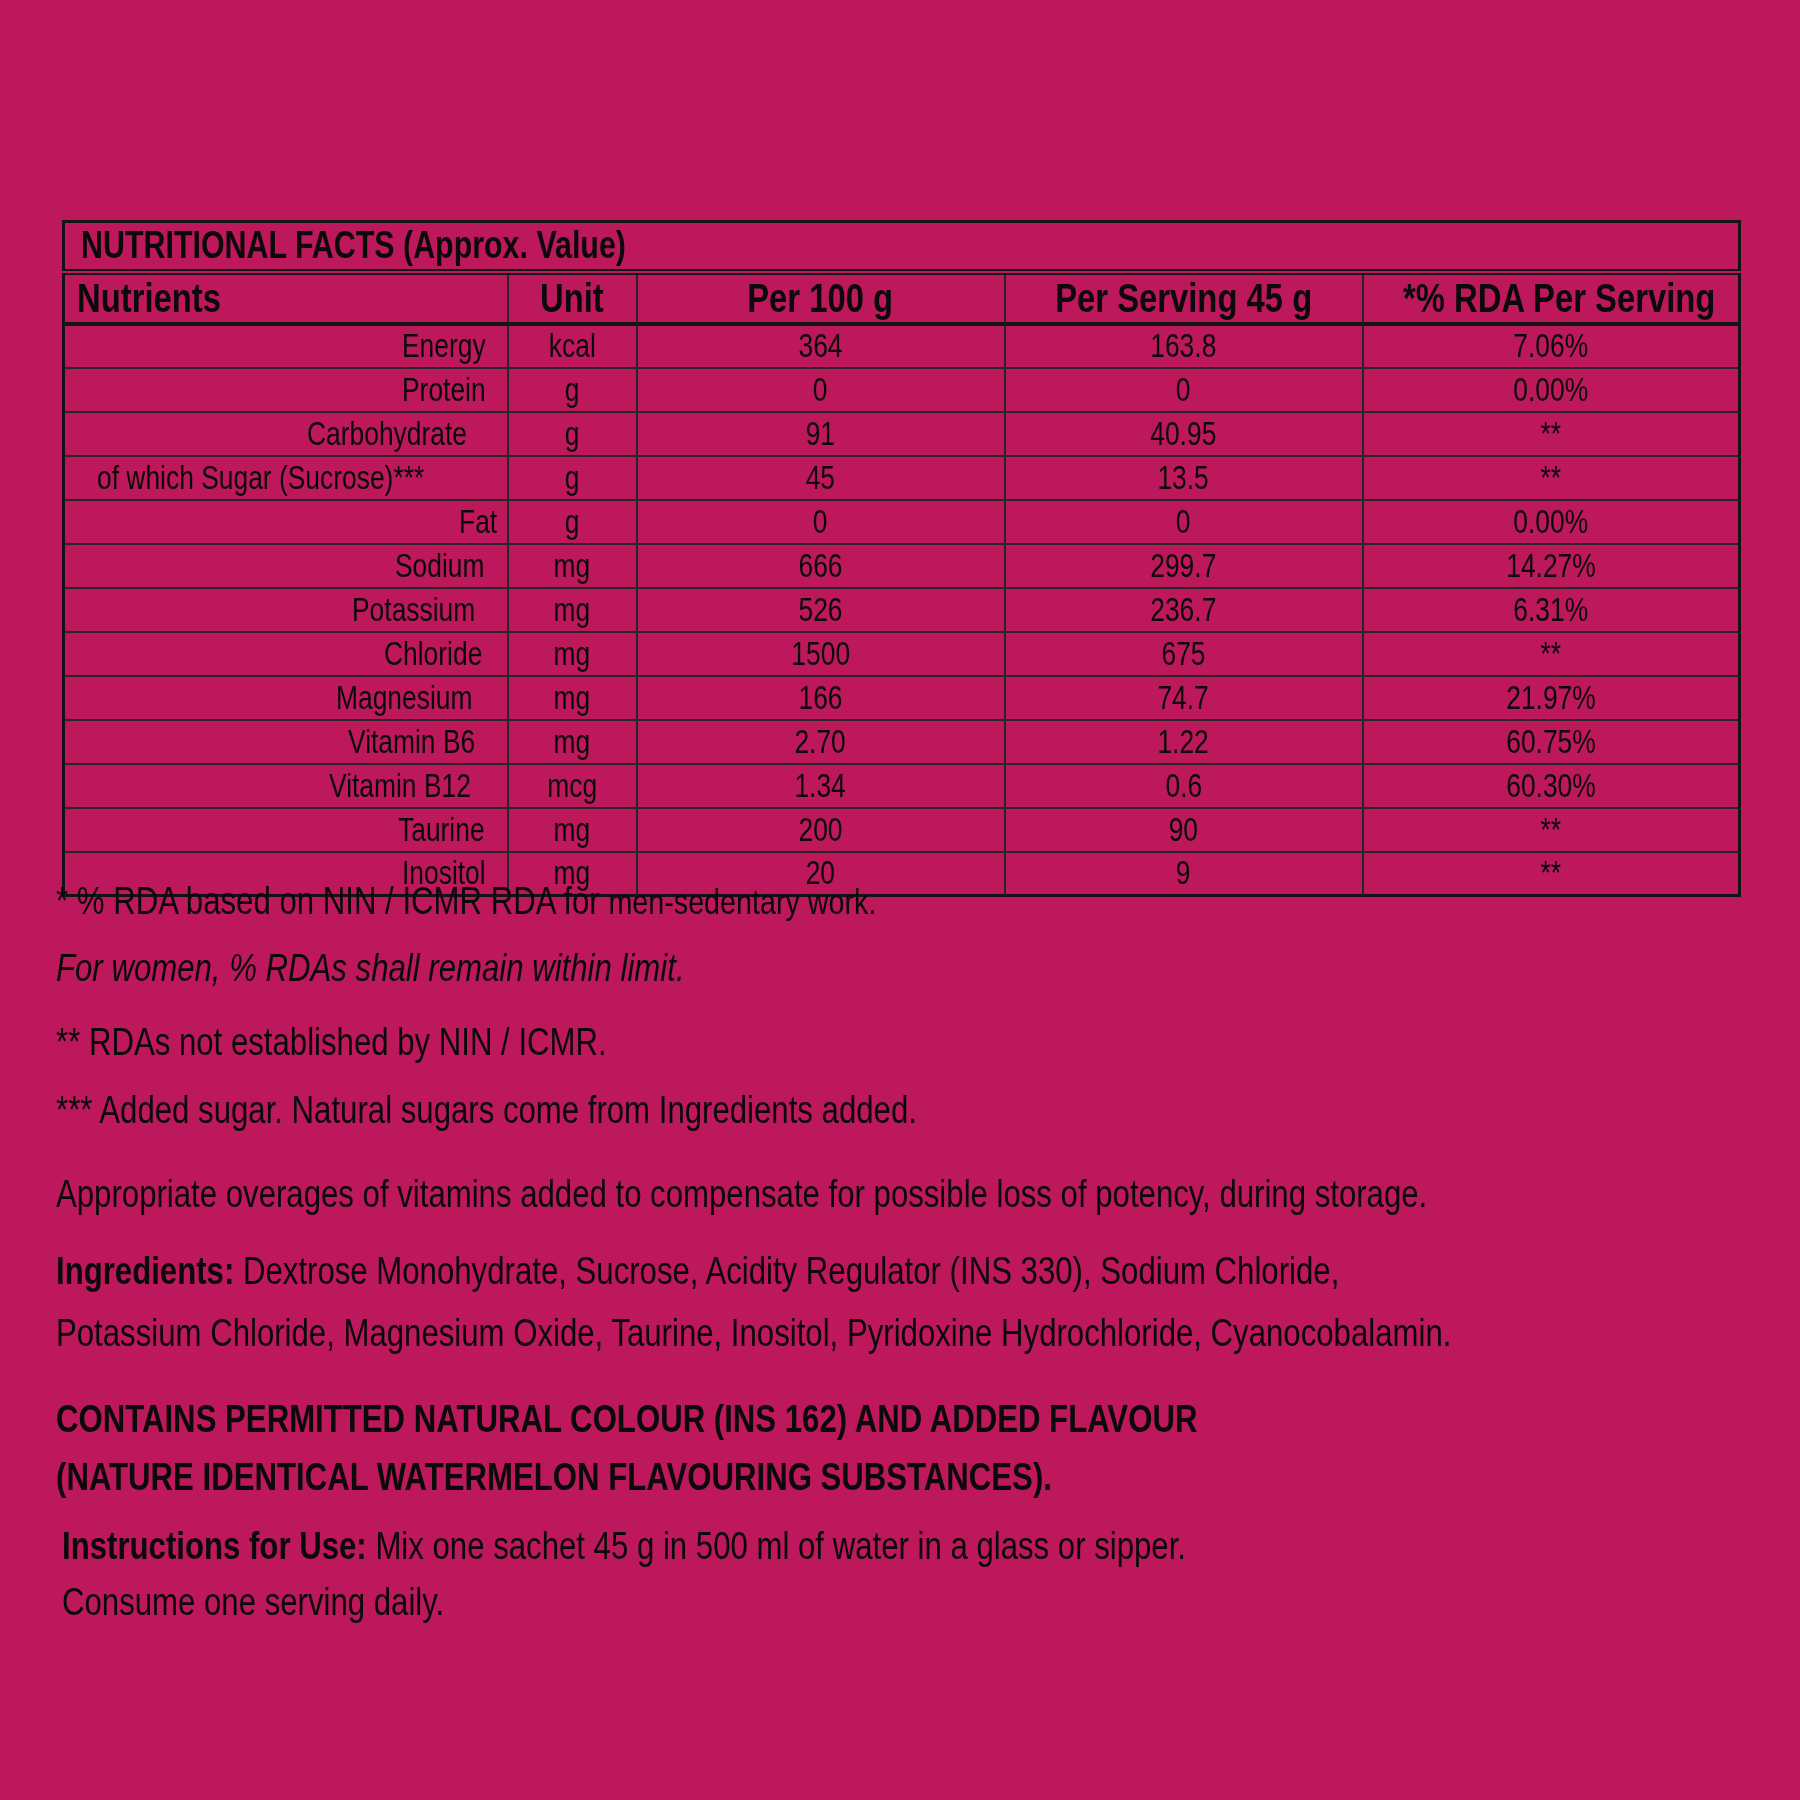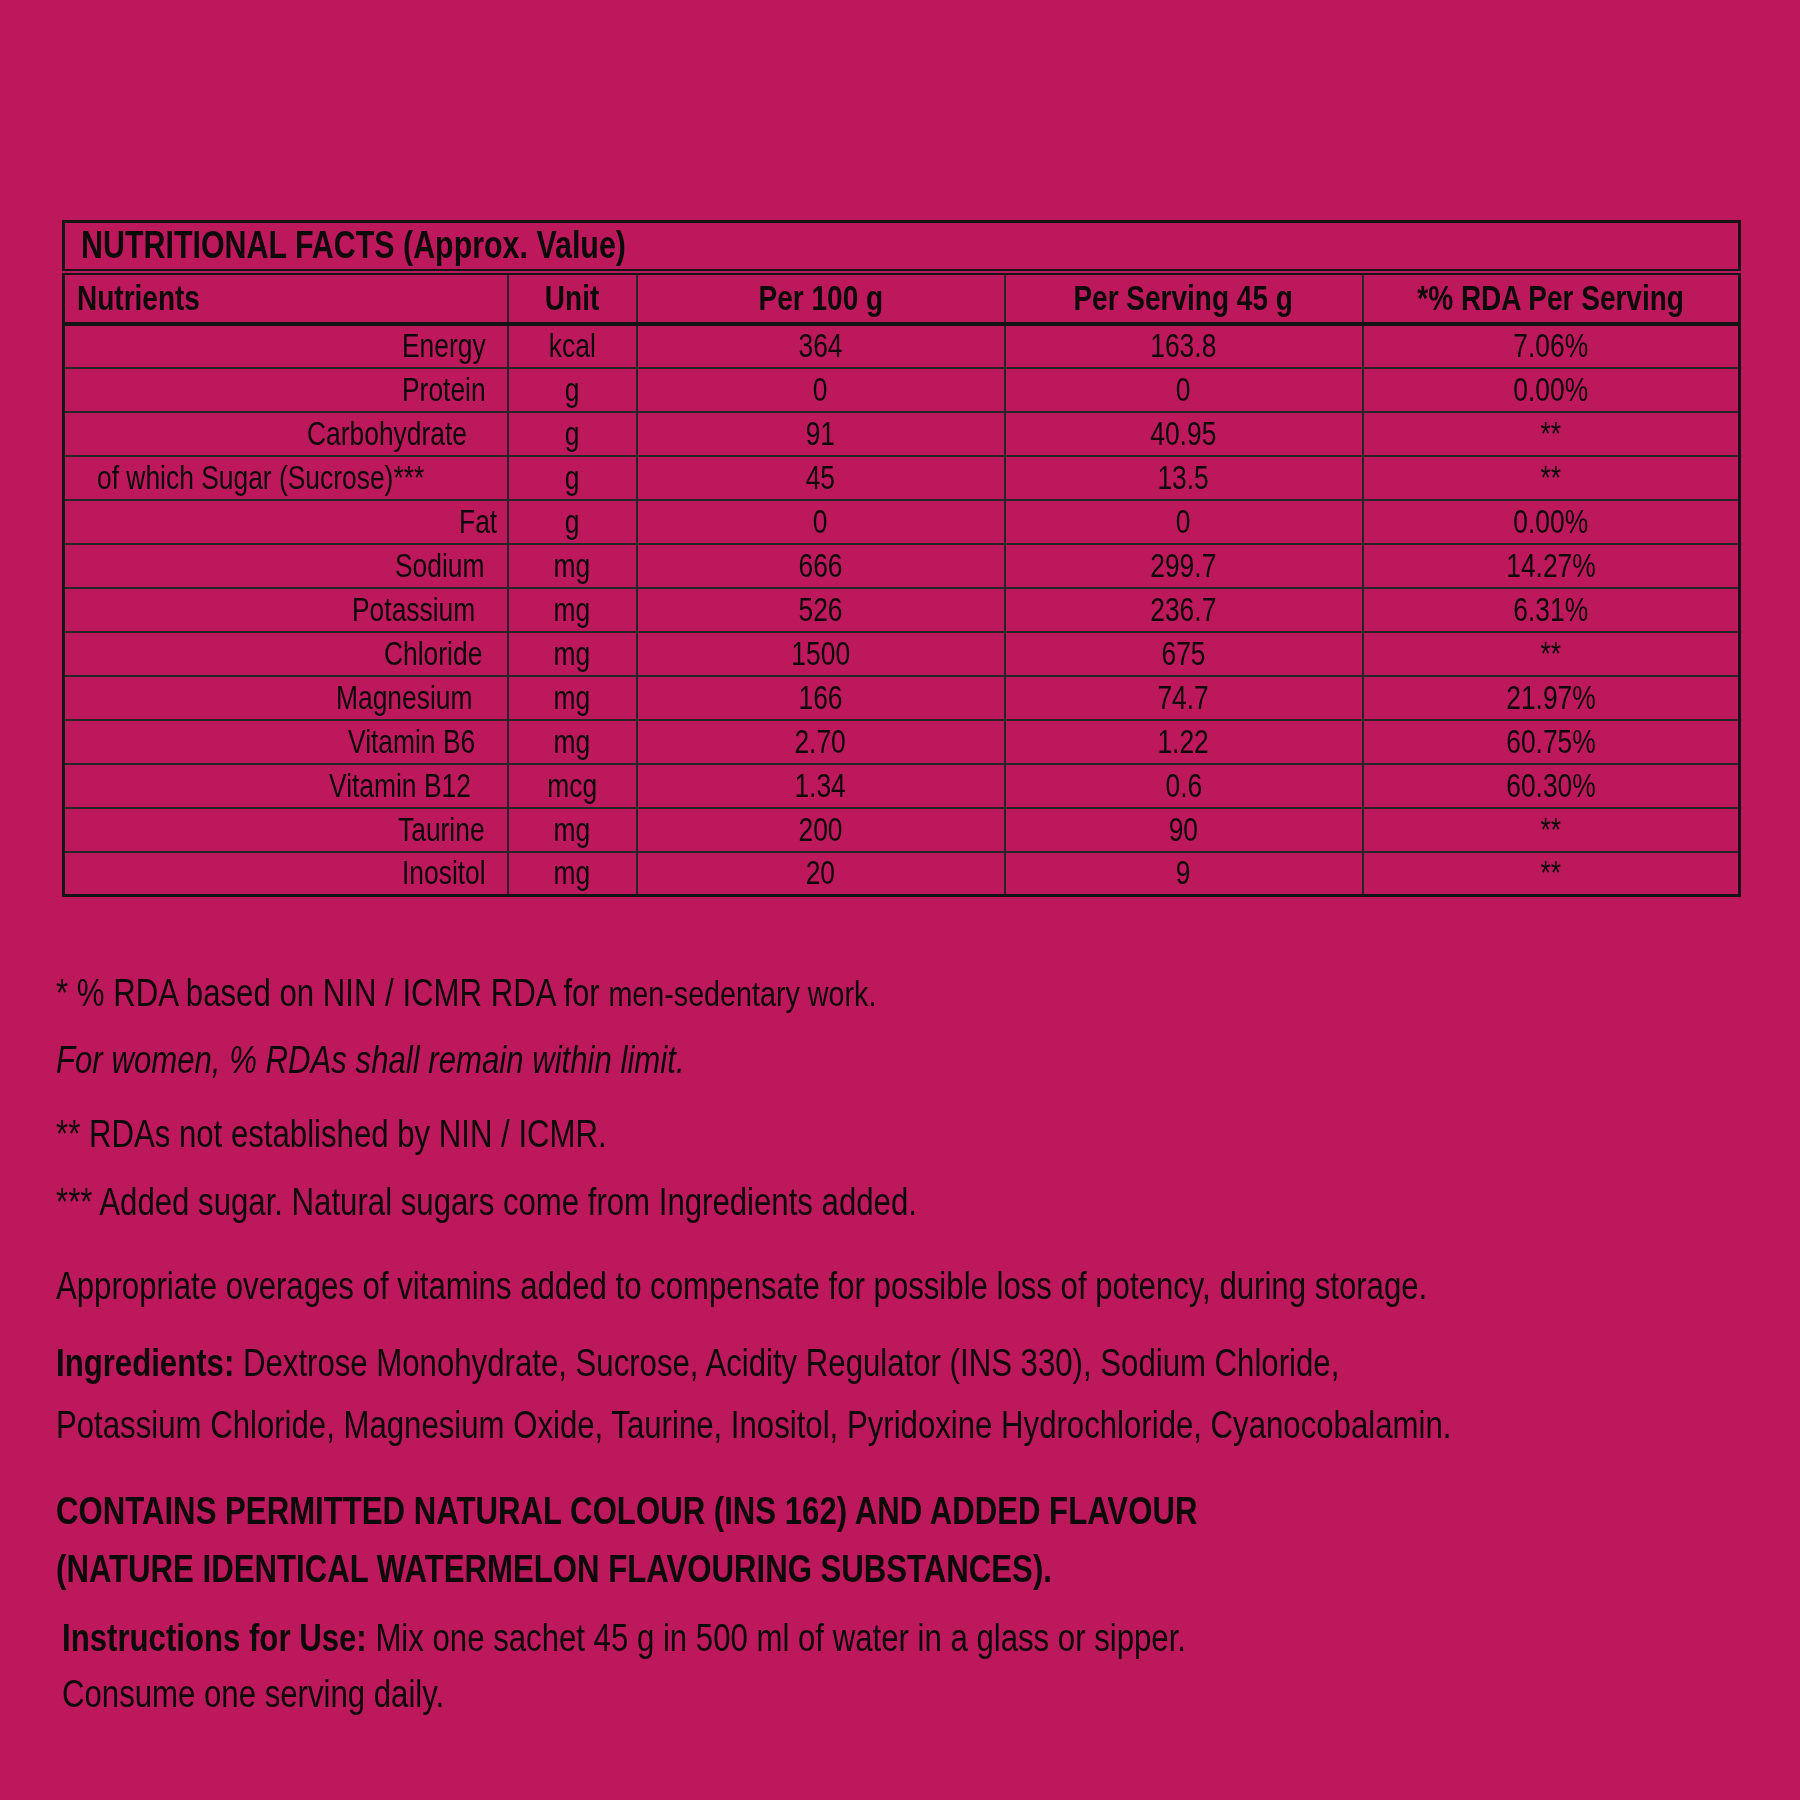--- a/index.html
+++ b/index.html
@@ -12,35 +12,35 @@
     position:absolute; left:62px; top:220px; width:1676px;
     border-collapse:collapse; table-layout:fixed;
     border:3px solid #141414;
   }
   .nft th, .nft td { border:2px solid #262626; overflow:hidden; white-space:nowrap; }
   .nft tr.title-row th {
     height:50px; text-align:left; padding-left:16px;
     font-size:38px; font-weight:bold; border-bottom:6px double #141414;
   }
   .nft tr.head-row th {
-    height:52px; font-size:35px; font-weight:bold; text-align:center;
+    height:52px; font-size:41px; font-weight:bold; text-align:center;
     border-bottom:4px solid #141414;
   }
   .nft tr.head-row th.c-nutrient { text-align:left; padding-left:12px; }
   .nft tbody td { height:44px; font-size:33px; text-align:center; vertical-align:middle; }
   .nft tbody td.td-nutrient { text-align:right; padding-left:12px; }
   .nft tbody tr.indent td.td-nutrient { padding-left:28px; }
 
   
   .scx  { display:inline-block; transform:scaleX(0.80); transform-origin:center center; white-space:nowrap; }
   .scx.left { transform-origin:left center; }
   .scxn { display:inline-block; transform:scaleX(0.82); transform-origin:left center; white-space:nowrap; }
 
   
-  .notes { position:absolute; left:56px; top:945px; width:1700px; }
+  .notes { position:absolute; left:56px; top:853px; width:1700px; }
   .notes p { font-size:38px; line-height:48px; }
   p.f1 { margin-top:24px; }
   p.f2 { margin-top:18px;font-style:italic; }
   p.f3 { margin-top:26px; }
   p.f4 { margin-top:20px; }
   p.f5 { margin-top:36px; }
   p.ingredients { margin-top:22px; line-height:62px; }
   p.contains    { margin-top:26px; line-height:58px; font-weight:bold; }
   p.instructions{ margin-top:12px; line-height:56px; padding-left:6px; }
   .small { font-size:35px; }

